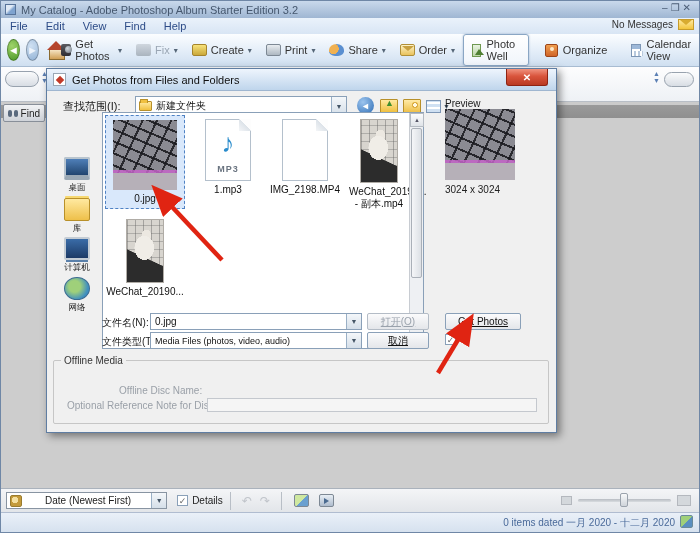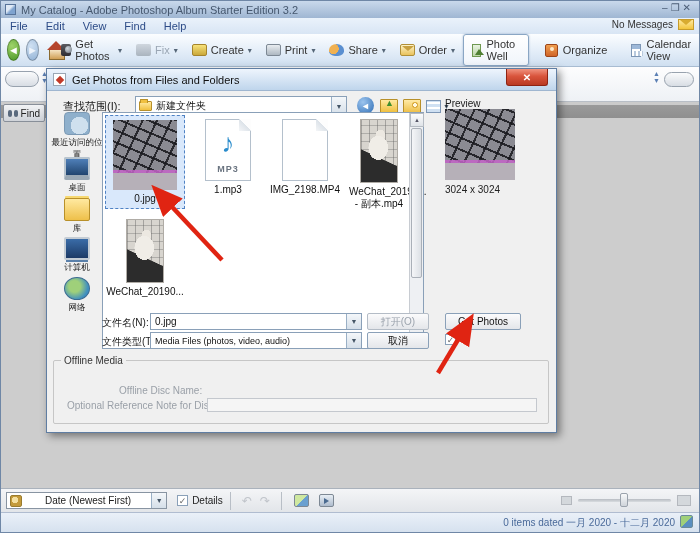--- a/index.html
+++ b/index.html
@@ -99,21 +99,21 @@
 .page{background:#fff;border:1px solid #b4c0cc;position:relative;}
 .page::after{content:"";position:absolute;top:-1px;right:-1px;width:12px;height:12px;background:linear-gradient(225deg,#fdfdfd 49%,#dde3e9 50%,#f4f6f8 100%);}
 .mp3note{position:absolute;left:0;top:8px;width:100%;text-align:center;font-size:26px;color:#2a8ccc;}
 .mp3badge{position:absolute;left:0;bottom:6px;width:100%;text-align:center;font-size:9px;font-weight:bold;color:#6a7480;letter-spacing:1px;}
 
 
 .preview-thumb{position:absolute;}
 .prev-size{position:absolute;font-size:10px;color:#222;}
 
 
-.btn{position:absolute;background:linear-gradient(#fbfbfc,#e4e6ea);border:1px solid #8aa0b8;border-radius:2px;font-size:10px;color:#111;display:flex;align-items:center;justify-content:center;cursor:default;}
+.btn{position:absolute;background:linear-gradient(#fbfbfc,#e4e6ea);border:1px solid #8aa0b8;border-radius:2px;font-size:10px;color:#111;display:flex;align-items:center;justify-content:center;cursor:default;text-decoration:underline;}
 .btn.disabled{color:#9aa2ac;border-color:#b4bcc6;}
 .chk{position:absolute;display:flex;align-items:flex-start;gap:4px;font-size:9px;color:#555;}
 .chkbox{width:11px;height:11px;background:#fff;border:1px solid #8aa0b8;font-size:9px;line-height:10px;text-align:center;color:#666;flex:none;}
 .chkbox.off{color:transparent;}
 .group{position:absolute;border:1px solid #c6c6c6;border-radius:2px;}
 .group-label{position:absolute;background:#f0f0f0;padding:0 3px;font-size:10px;color:#333;}
 .glabel{position:absolute;font-size:10px;color:#9aa0a8;}
 .ginput{position:absolute;background:#f5f5f5;border:1px solid #c4c8ce;}
 
 
@@ -243,24 +243,20 @@
     </span>
   <span class="upfold" style="left:333px;top:30px;"></span>
   <span class="newfold" style="left:356px;top:30px;"></span>
   <span class="views-ico" style="left:379px;top:30px;">
       <span class="views-grid"></span>
       <span style="font-size:7px;color:#456;">▼</span>
     </span>
 
   <span class="lbl" style="left:398px;top:29px;font-size:10px;">Preview</span>
 
-  <div class="place" style="left:2px;top:43px;">
-    <div class="pico ico-recent"></div>
-    <span>最近访问的位置</span>
-  </div>
   <div class="place" style="left:2px;top:88px;">
     <div class="pico ico-desktop"></div>
     <span>桌面</span>
   </div>
   <div class="place" style="left:2px;top:129px;">
     <div class="pico ico-lib"></div>
     <span>库</span>
   </div>
   <div class="place" style="left:2px;top:168px;">
     <div class="pico ico-comp"></div>

